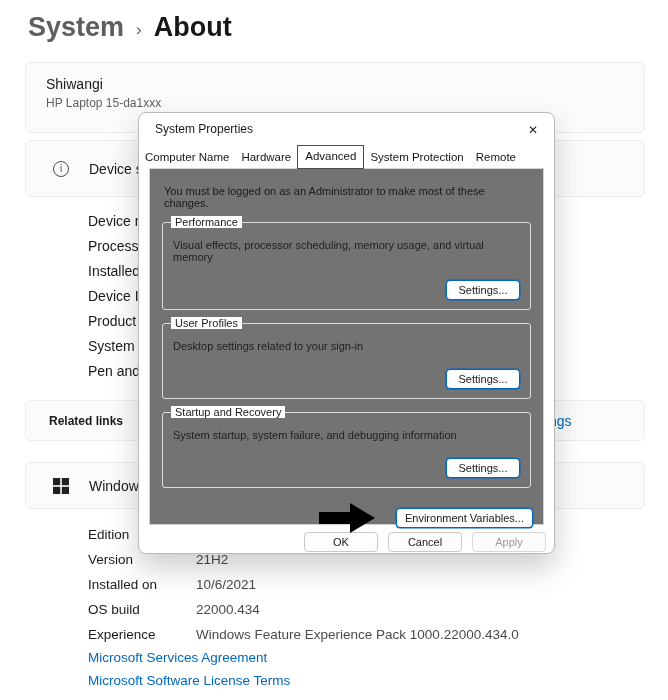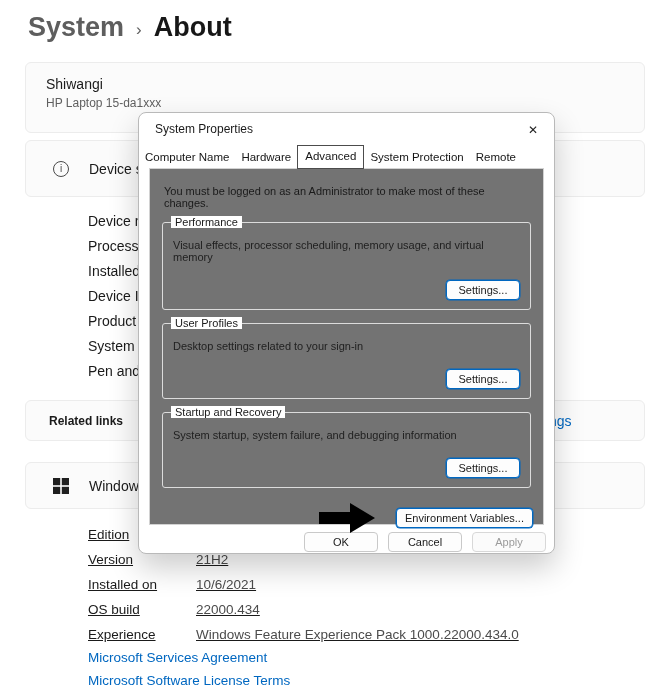--- a/index.html
+++ b/index.html
@@ -31,21 +31,21 @@
                font-size:10px; line-height:14px; text-align:center; }
   .exp-title { font-size:14px; margin-left:20px; }
 
   .spec-rows { position:absolute; top:208px; left:88px; }
   .spec-row { height:25px; display:flex; align-items:center; font-size:14px; white-space:nowrap; }
 
   .card-related { top:400px; height:41px; display:flex; align-items:center; padding-left:23px; }
   .related-title { font-size:12px; font-weight:700; }
   .related-link { position:absolute; left:523px; font-size:14px; color:#0067c0; cursor:pointer; }
 
-  .win-rows { position:absolute; top:522px; left:88px; width:545px;text-decoration:underline; }
+  .win-rows { position:absolute; top:522px; left:88px; width:545px; }
   .win-row { height:25px; display:flex; align-items:center; white-space:nowrap; }
   .win-label { width:108px; font-size:13.5px; color:#1a1a1a; }
   .win-value { font-size:13.5px; color:#4b4b4b; }
 
   .page-links { position:absolute; left:88px; top:650px; display:flex; flex-direction:column; gap:8px; }
   .page-link { font-size:13.5px; color:#0067c0; text-decoration:none; cursor:pointer; }
 
   
   .dialog { position:absolute; left:138px; top:112px; width:417px; height:442px;
             background:#ffffff; border:1px solid #b9b9b9; border-radius:8px;

